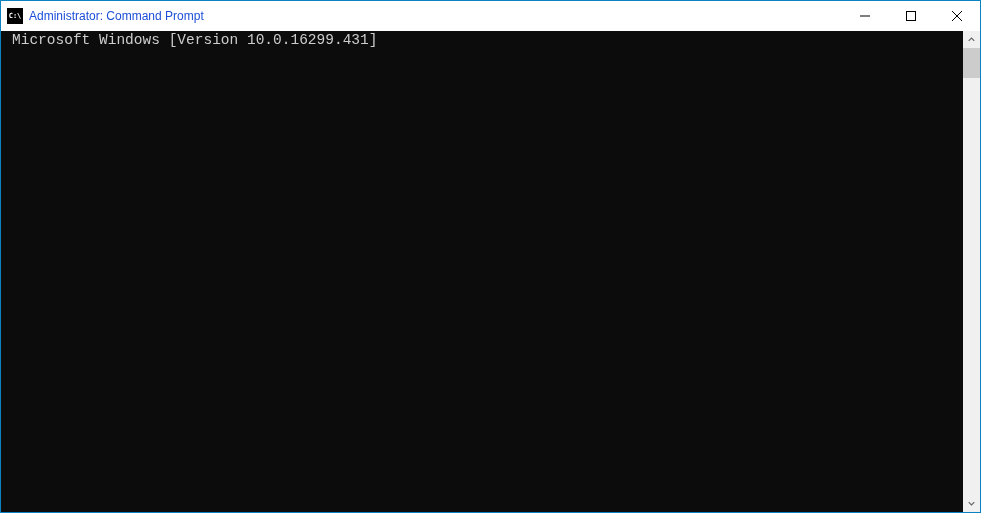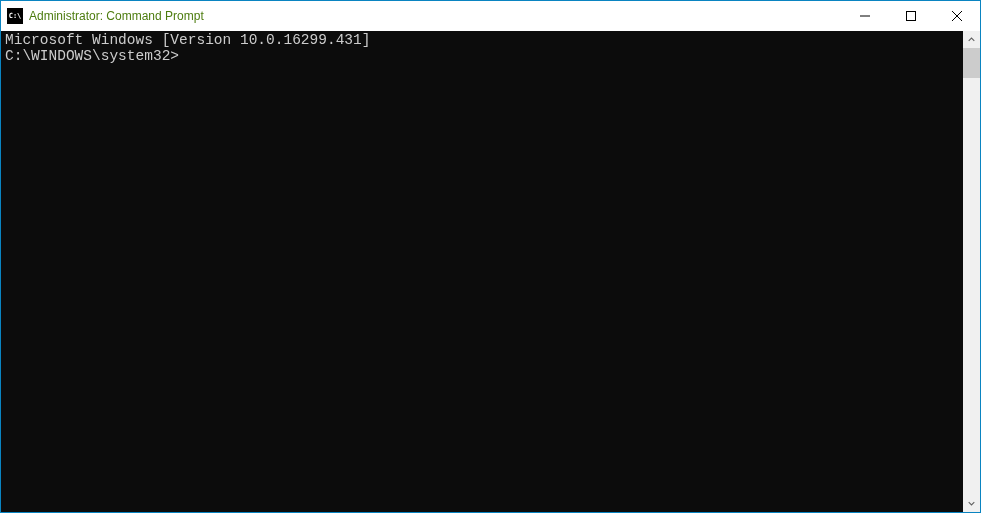--- a/index.html
+++ b/index.html
@@ -42,21 +42,21 @@
     }
     .titlebar-icon-text {
       color: #fff;
       font-size: 7px;
       font-family: Consolas, monospace;
       font-weight: bold;
       line-height: 1;
     }
     .titlebar-title {
       font-size: 12px;
-      color: #4d7c0f;
+      color: #1d4ed8;
       flex: 1;
     }
     .titlebar-controls {
       display: flex;
       height: 100%;
     }
     .titlebar-btn {
       width: 46px;
       height: 100%;
       display: flex;
@@ -68,20 +68,21 @@
     }
     .titlebar-btn svg {
       width: 10px;
       height: 10px;
     }
     .client-area {
       flex: 1;
       display: flex;
       background: #0c0c0c;
       overflow: hidden;
+      padding-left: 7px;
     }
     .terminal {
       flex: 1;
       background: #0c0c0c;
       color: #cccccc;
       font-family: Consolas, "Courier New", monospace;
       font-size: 14.5px;
       line-height: 16px;
       padding: 1px 0 0 4px;
       white-space: pre;
@@ -148,21 +149,21 @@
       </button>
       <button class="titlebar-btn close">
         <svg viewBox="0 0 10 10">
             <line x1="0" y1="0" x2="10" y2="10" stroke="#000" stroke-width="1"></line>
             <line x1="10" y1="0" x2="0" y2="10" stroke="#000" stroke-width="1"></line>
           </svg>
       </button>
     </div>
   </div>
   <div class="client-area">
-    <div class="terminal"><span class="terminal-line">Microsoft Windows [Version 10.0.16299.431]</span><span class="terminal-line"></span><span class="terminal-line"><span>C:\WINDOWS\system32&gt;</span><span class="prompt-cursor"></span></span></div>
+    <div class="terminal"><span class="terminal-line">Microsoft Windows [Version 10.0.16299.431]</span><span class="terminal-line"></span></div>
     <div class="scrollbar">
       <div class="scrollbar-btn">
         <svg viewBox="0 0 10 10">
             <path d="M1 7 L5 3 L9 7" stroke="#606060" stroke-width="1.5" fill="none"></path>
           </svg>
       </div>
       <div class="scrollbar-track">
         <div class="scrollbar-thumb"></div>
       </div>
       <div class="scrollbar-btn">

